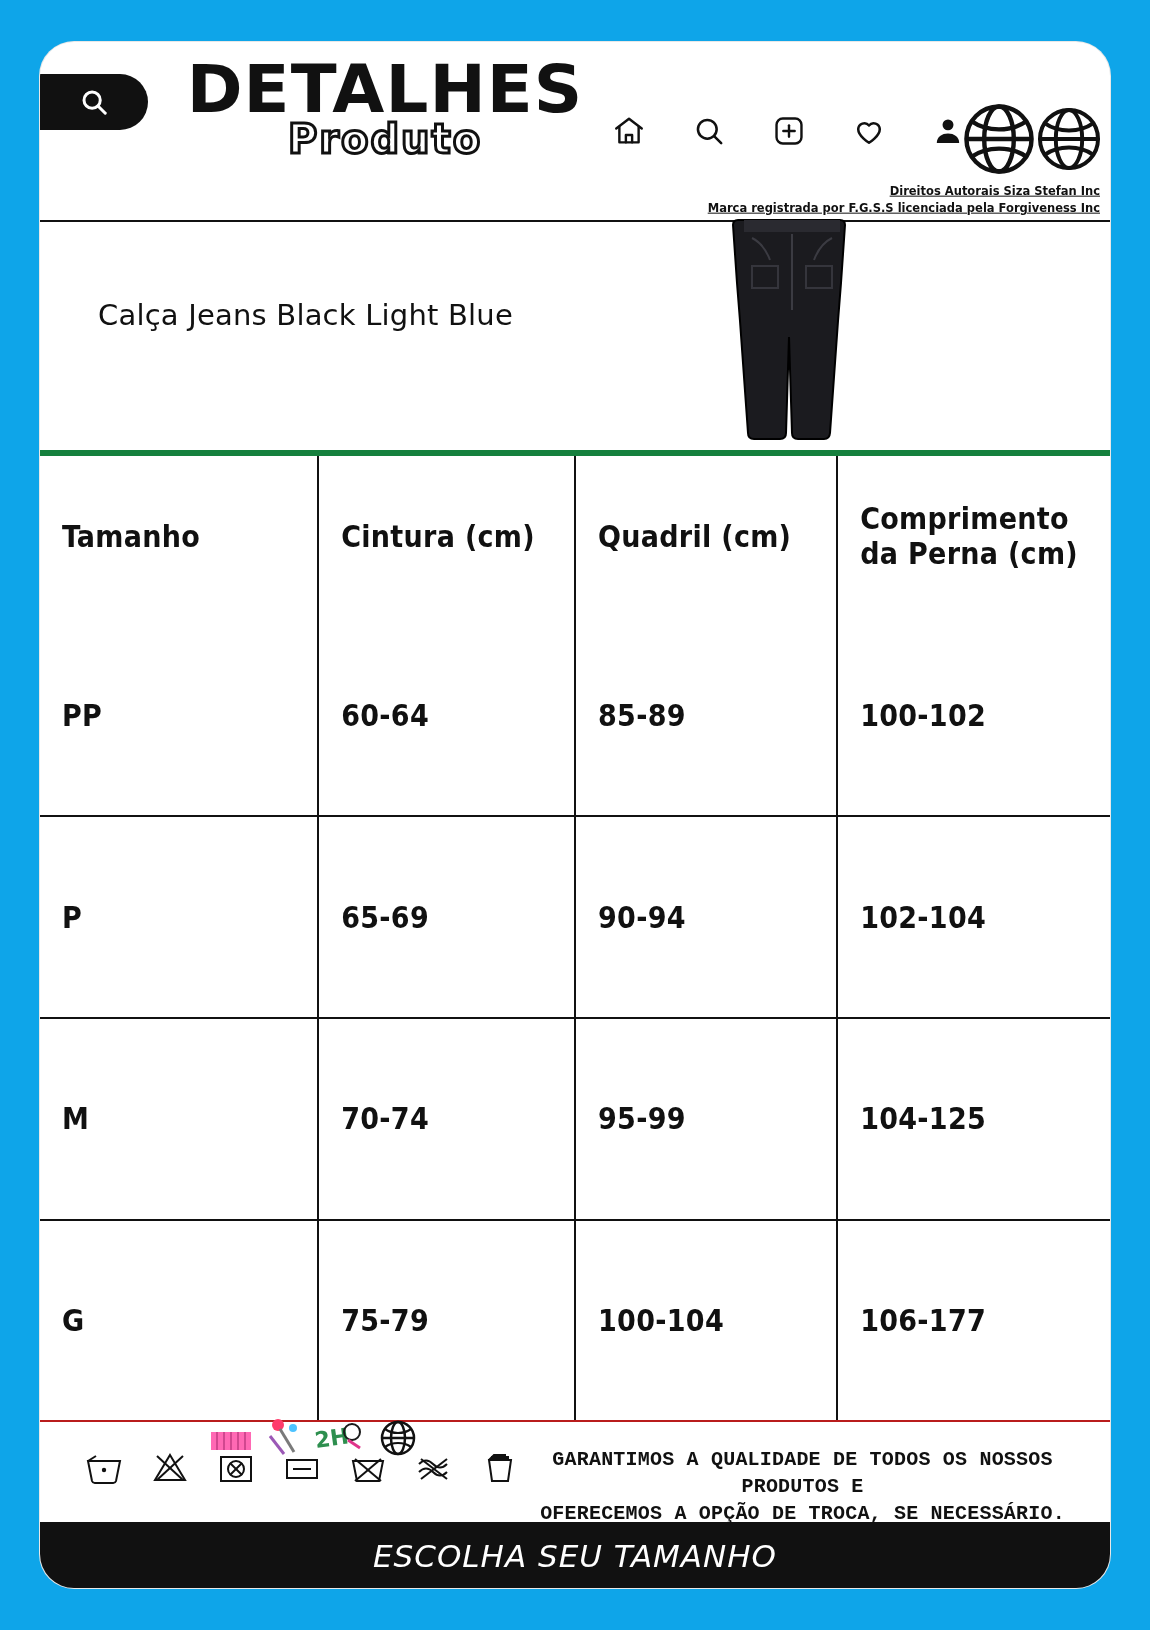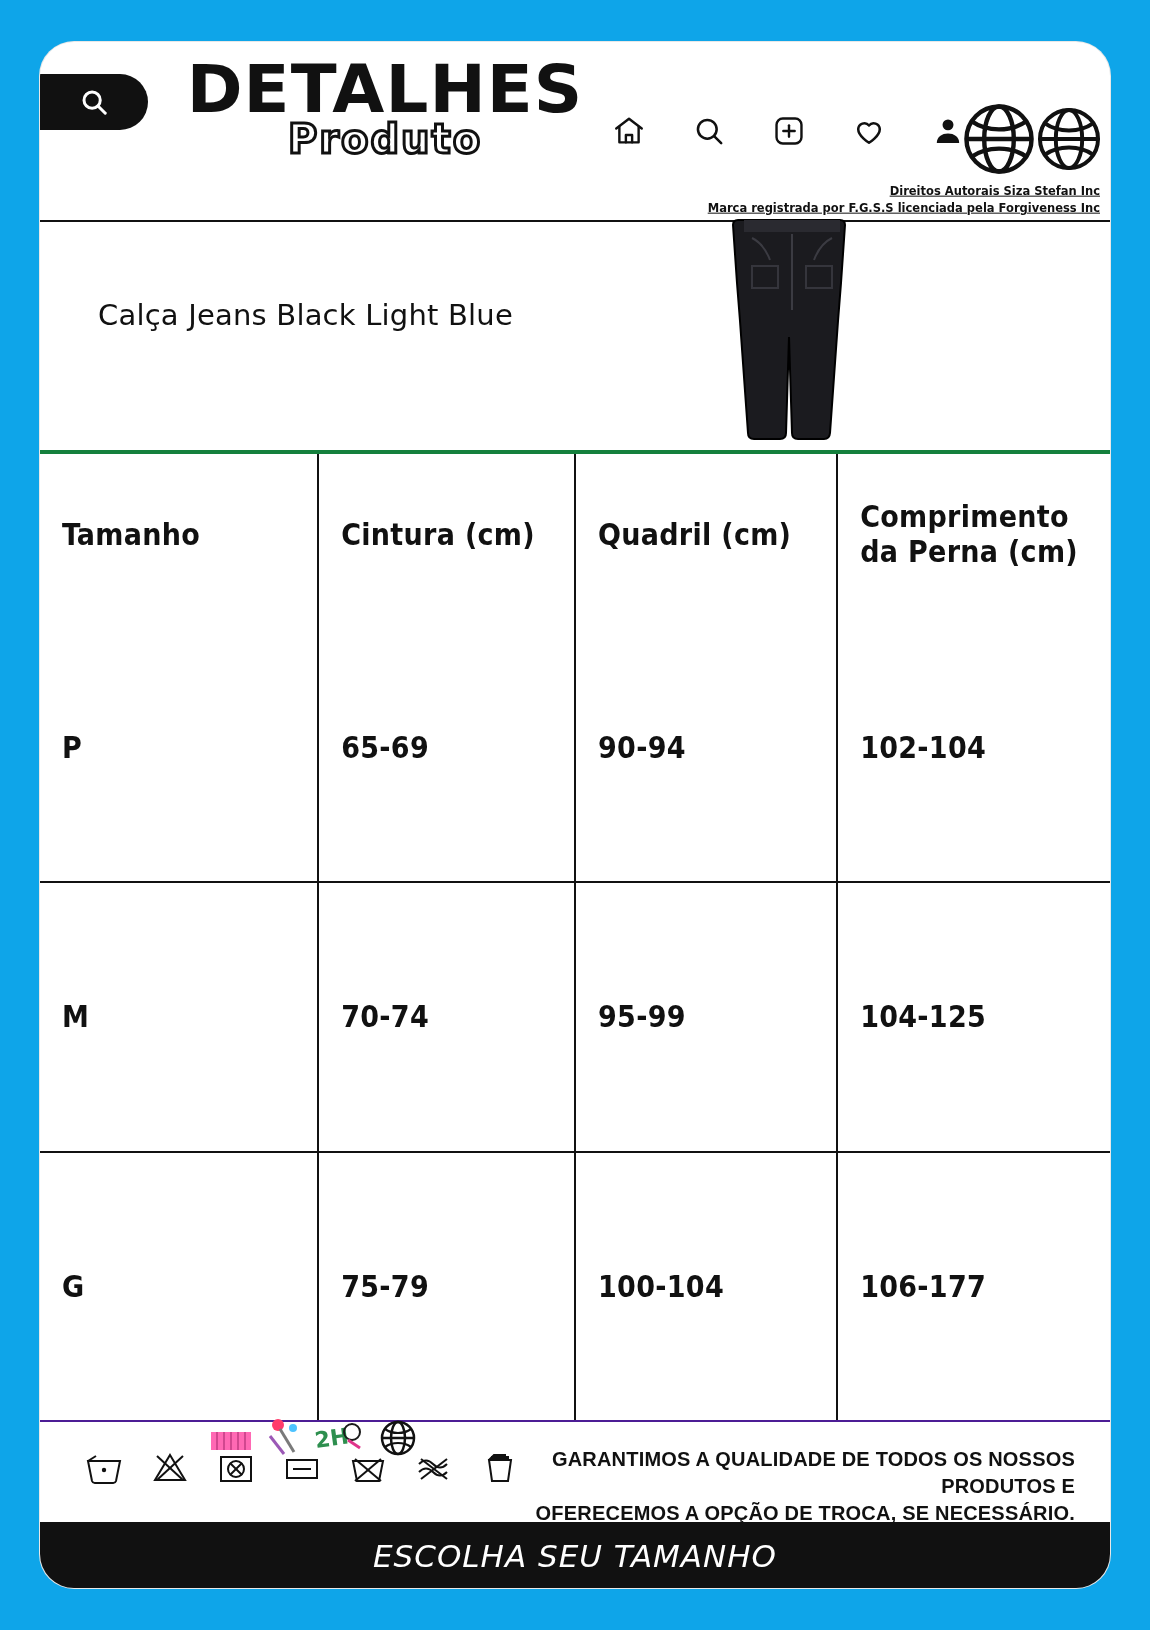--- a/index.html
+++ b/index.html
@@ -112,21 +112,21 @@
     line-height: 1.45;
     color: #111;
     padding-bottom: 4px;
     text-decoration: underline;
   }
 
   
   .product {
     position: relative;
     height: 228px;
-    border-bottom: 4px solid #15803d;
+    border-bottom: 6px solid #15803d;
     flex: none;
   }
   .product-name {
     position: absolute;
     left: 58px;
     top: 76px;
     font-family: "DejaVu Sans", sans-serif;
     font-size: 29px;
     color: #111;
     letter-spacing: 0.2px;
@@ -135,21 +135,21 @@
     position: absolute;
     left: 682px;
     top: -10px;
     width: 140px;
     height: 232px;
   }
 
   
   .table-wrap {
     flex: 1 1 auto;
-    border-bottom: 2px solid #4c1d95;
+    border-bottom: 2px solid #b91c1c;
   }
   table.size-table {
     width: 100%;
     height: 100%;
     border-collapse: collapse;
     table-layout: fixed;
   }
   table.size-table th,
   table.size-table td {
     border: 2px solid #111;
@@ -194,22 +194,22 @@
     top: -6px;
     display: flex;
     gap: 10px;
     align-items: flex-end;
   }
   .guarantee {
     position: absolute;
     left: 490px;
     top: 24px;
     width: 545px;
-    text-align: right;
-    font-family: Liberation Sans, sans-serif;
+    text-align: center;
+    font-family: Liberation Mono, monospace;
     font-weight: bold;
     font-size: 20px;
     line-height: 1.35;
     color: #111;
     letter-spacing: 0.2px;
   }
 
   
   .bottom-bar {
     height: 64px;
@@ -335,20 +335,26 @@
         </colgroup>
         <thead>
           <tr>
             <th>Tamanho</th>
             <th>Cintura (cm)</th>
             <th>Quadril (cm)</th>
             <th>Comprimento da Perna (cm)</th>
           </tr>
         </thead>
         <tbody>
+          <tr>
+            <td>PP</td>
+            <td>60-64</td>
+            <td>85-89</td>
+            <td>100-102</td>
+          </tr>
           <tr>
             <td>P</td>
             <td>65-69</td>
             <td>90-94</td>
             <td>102-104</td>
           </tr>
           <tr>
             <td>M</td>
             <td>70-74</td>
             <td>95-99</td>

